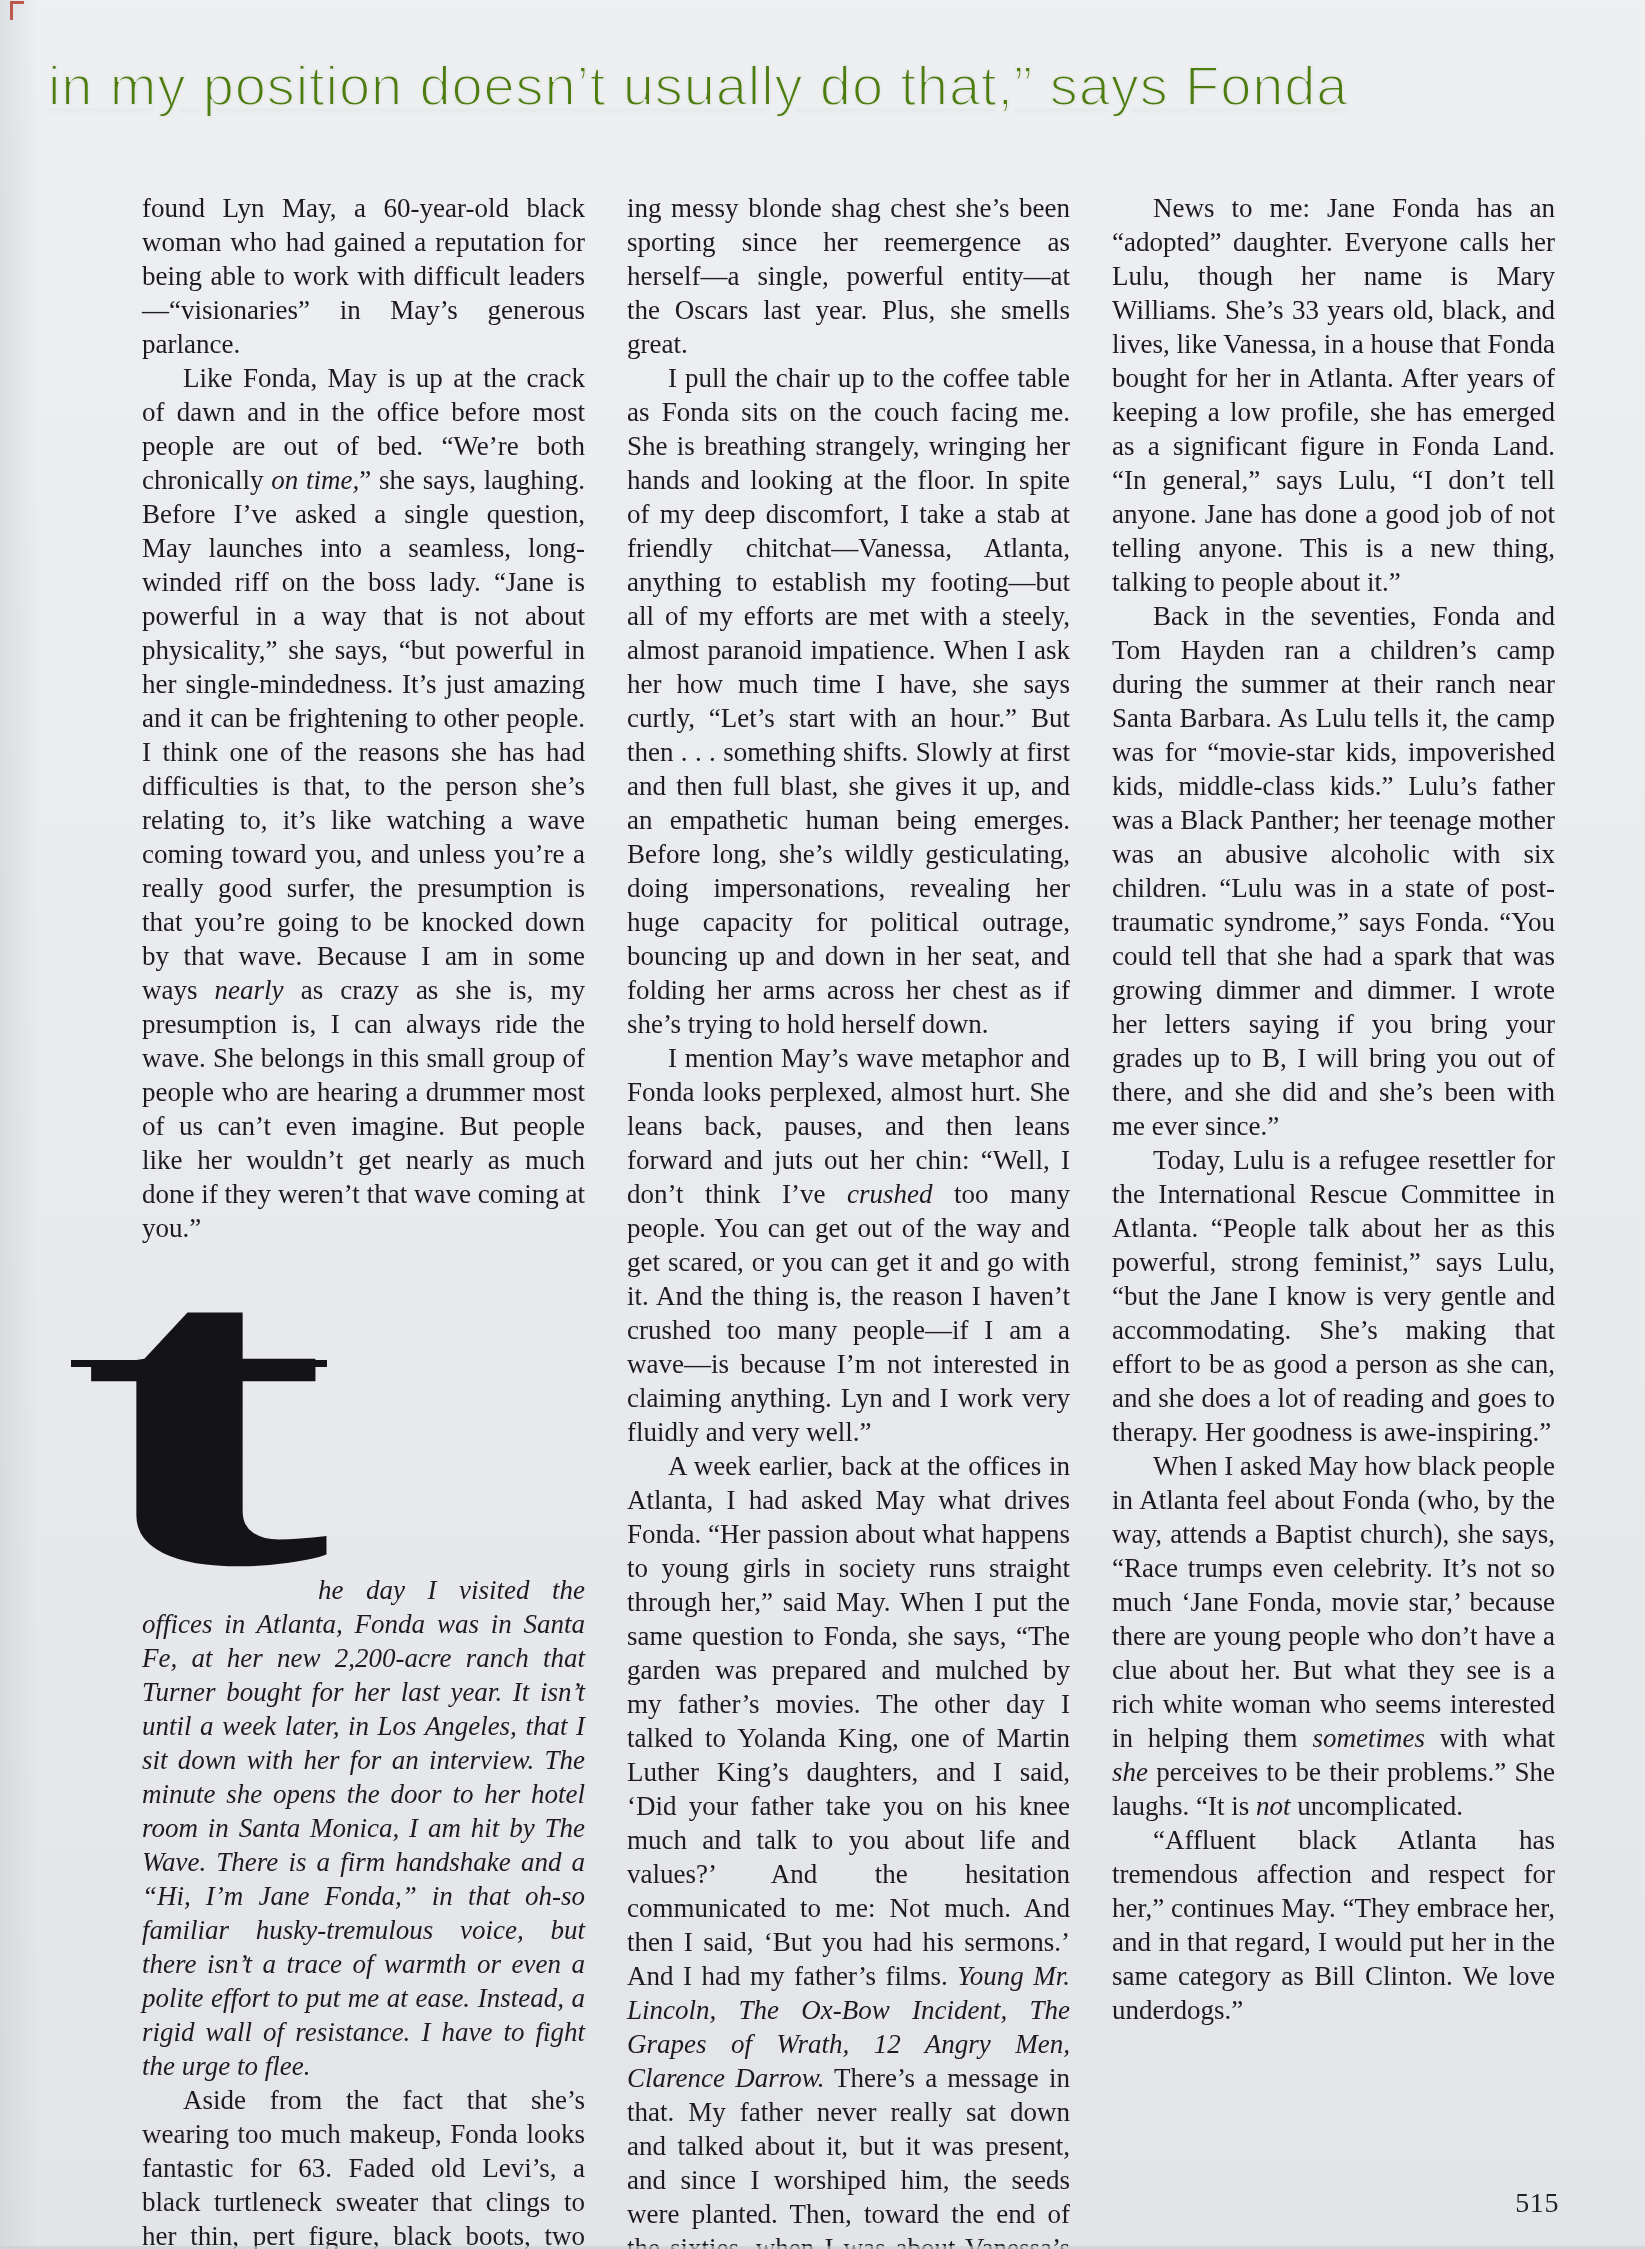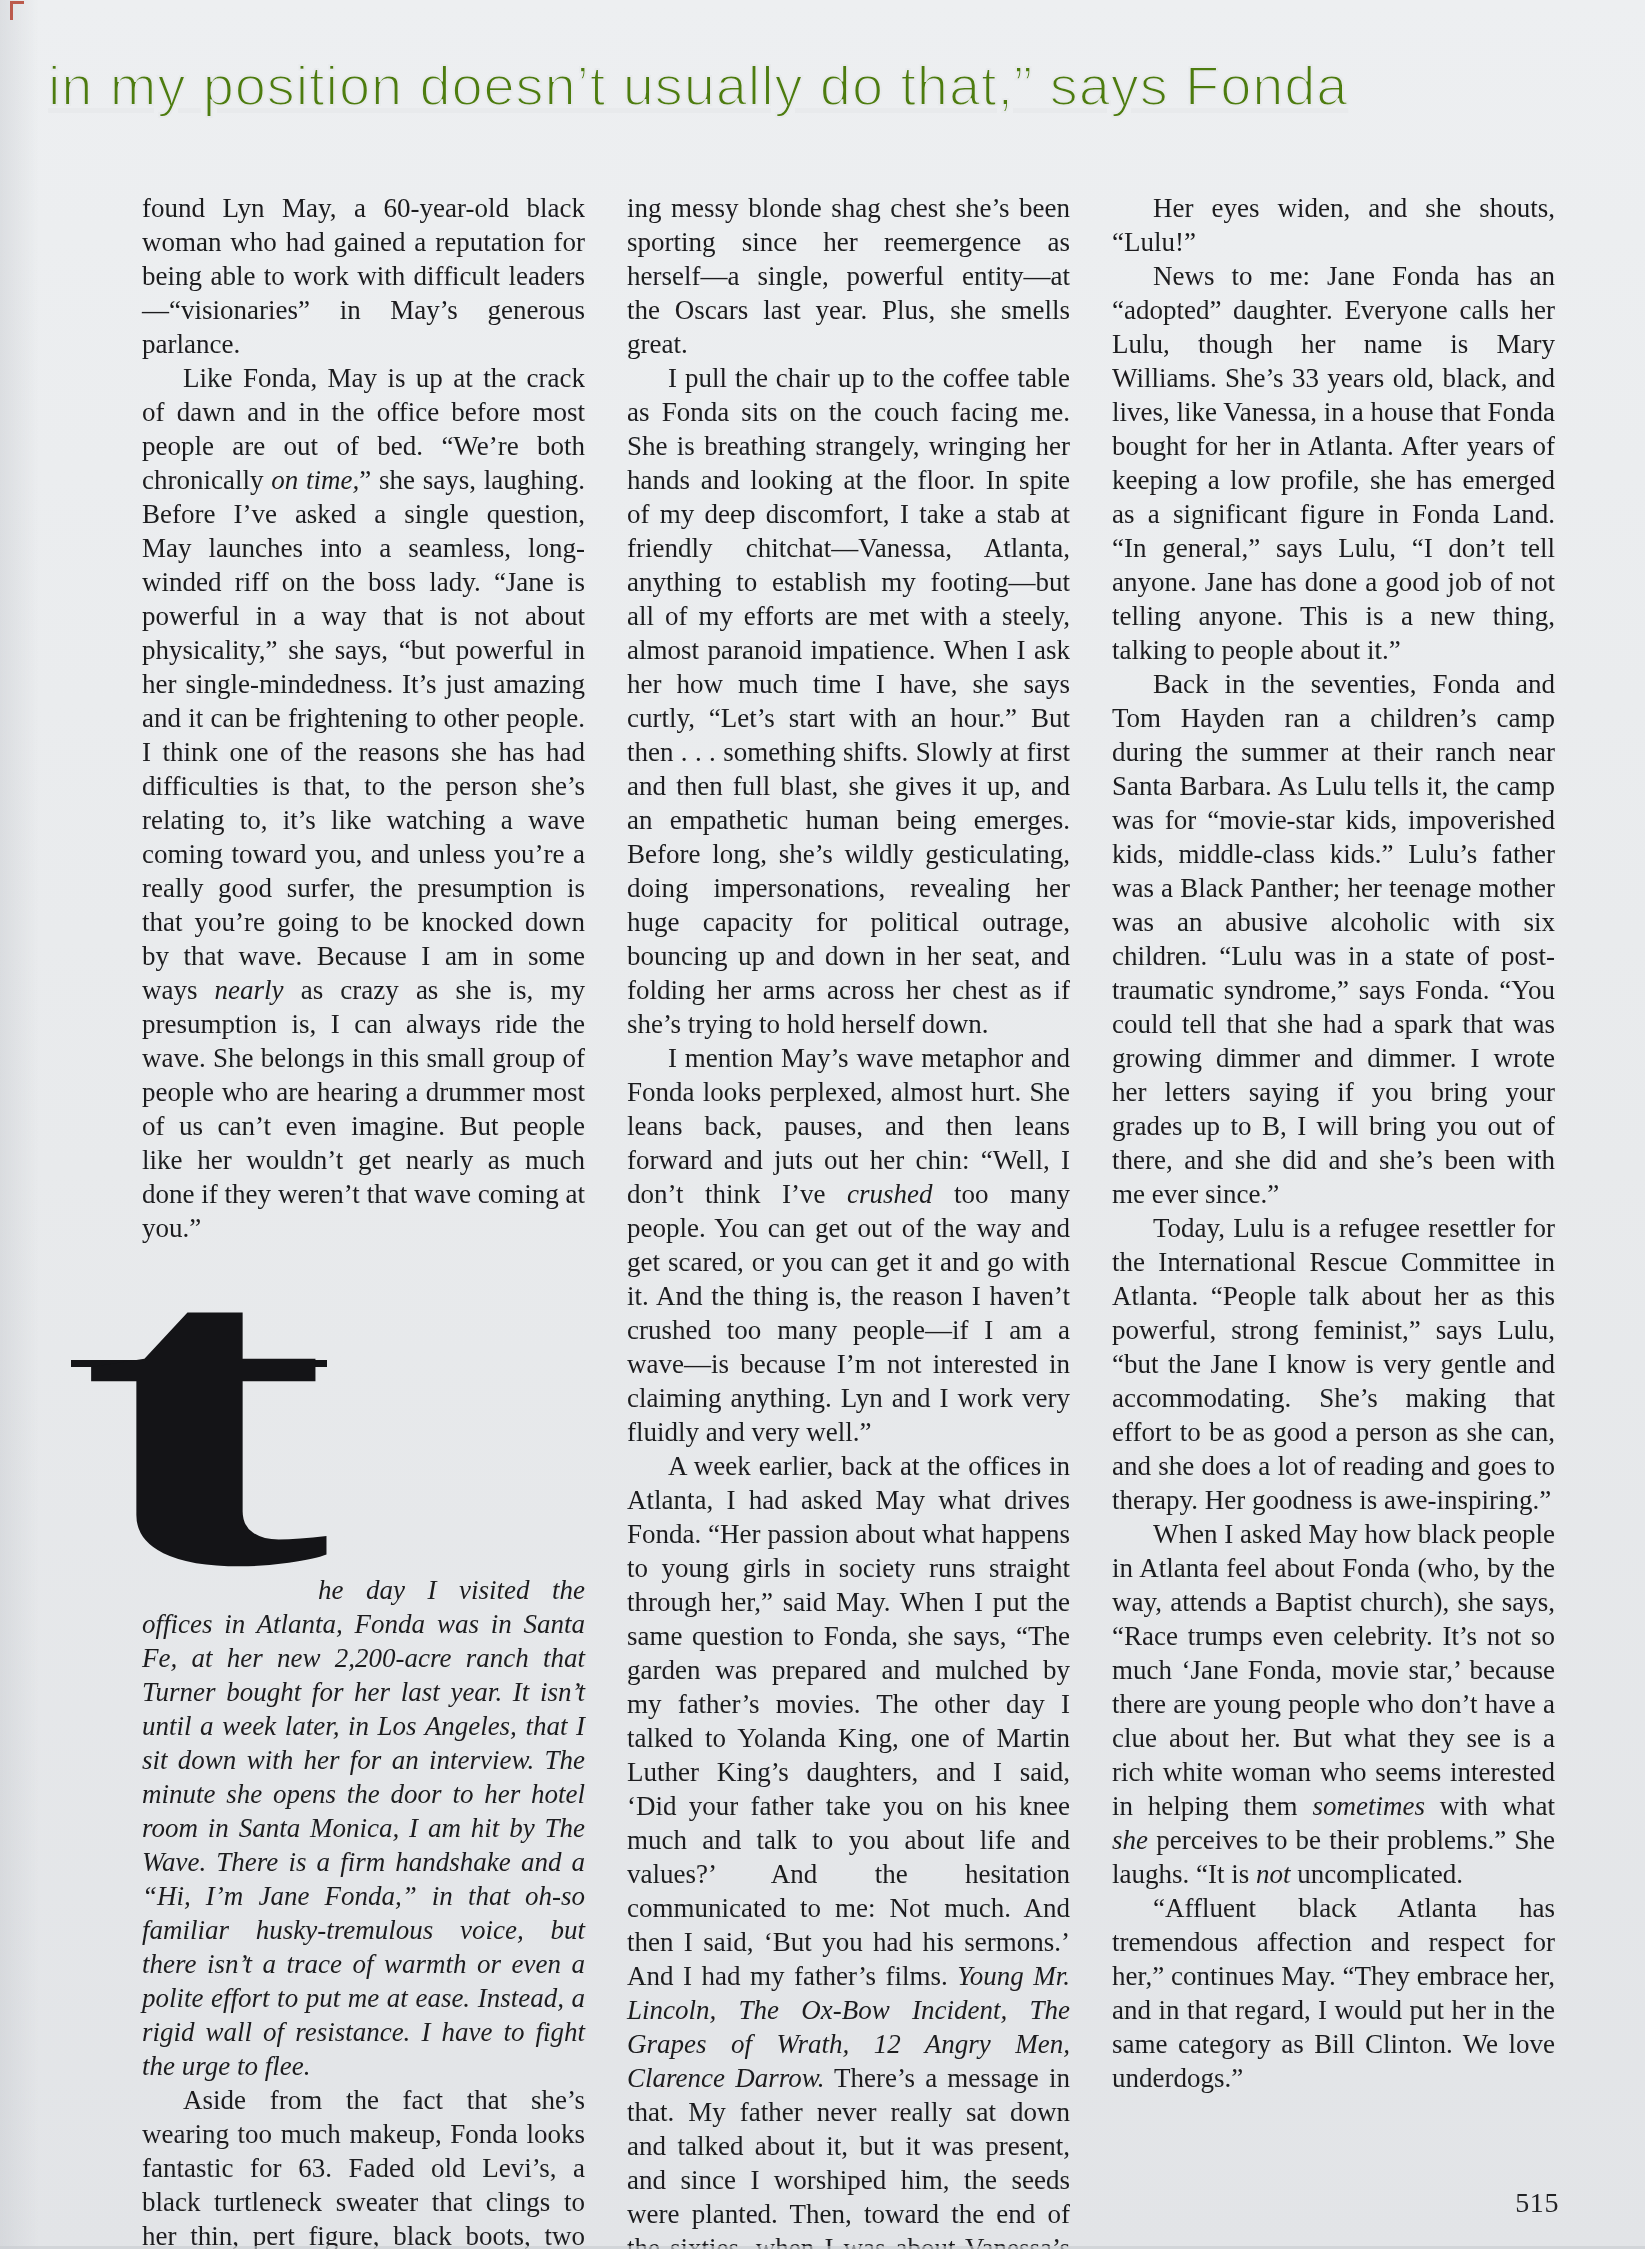--- a/index.html
+++ b/index.html
@@ -74,21 +74,20 @@
   <div class="column">
     <div>
         <p class="para"><span>ing messy blonde shag chest she’s been sporting since her reemergence as herself—a single, powerful entity—at the Oscars last year. Plus, she smells great.</span></p>
         <p class="para indent"><span>I pull the chair up to the coffee table as Fonda sits on the couch facing me. She is breathing strangely, wringing her hands and looking at the floor. In spite of my deep discomfort, I take a stab at friendly chitchat—Vanessa, Atlanta, anything to establish my footing—but all of my efforts are met with a steely, almost paranoid impatience. When I ask her how much time I have, she says curtly, “Let’s start with an hour.” But then . . . something shifts. Slowly at first and then full blast, she gives it up, and an empathetic human being emerges. Before long, she’s wildly gesticulating, doing impersonations, revealing her huge capacity for political outrage, bouncing up and down in her seat, and folding her arms across her chest as if she’s trying to hold herself down.</span></p>
         <p class="para indent"><span>I mention May’s wave metaphor and Fonda looks perplexed, almost hurt. She leans back, pauses, and then leans forward and juts out her chin: “Well, I don’t think I’ve </span><em>crushed</em><span> too many people. You can get out of the way and get scared, or you can get it and go with it. And the thing is, the reason I haven’t crushed too many people—if I am a wave—is because I’m not interested in claiming anything. Lyn and I work very fluidly and very well.”</span></p>
         <p class="para indent"><span>A week earlier, back at the offices in Atlanta, I had asked May what drives Fonda. “Her passion about what happens to young girls in society runs straight through her,” said May. When I put the same question to Fonda, she says, “The garden was prepared and mulched by my father’s movies. The other day I talked to Yolanda King, one of Martin Luther King’s daughters, and I said, ‘Did your father take you on his knee much and talk to you about life and values?’ And the hesitation communicated to me: Not much. And then I said, ‘But you had his sermons.’ And I had my father’s films. </span><em>Young Mr. Lincoln, The Ox-Bow Incident, The Grapes of Wrath, 12 Angry Men, Clarence Darrow.</em><span> There’s a message in that. My father never really sat down and talked about it, but it was present, and since I worshiped him, the seeds were planted. Then, toward the end of the sixties, when I was about Vanessa’s age, I went through a personal, profound transformation. I saw that when people united around an ideal that is right and noble and speaks to justice and democracy, it could change the world.</span></p>
       </div>
   </div>
   <div class="column">
     <div>
-        <p class="para indent"><span>Her eyes widen, and she shouts, “Lulu!”</span></p>
         <p class="para indent"><span>News to me: Jane Fonda has an “adopted” daughter. Everyone calls her Lulu, though her name is Mary Williams. She’s 33 years old, black, and lives, like Vanessa, in a house that Fonda bought for her in Atlanta. After years of keeping a low profile, she has emerged as a significant figure in Fonda Land. “In general,” says Lulu, “I don’t tell anyone. Jane has done a good job of not telling anyone. This is a new thing, talking to people about it.”</span></p>
         <p class="para indent"><span>Back in the seventies, Fonda and Tom Hayden ran a children’s camp during the summer at their ranch near Santa Barbara. As Lulu tells it, the camp was for “movie-star kids, impoverished kids, middle-class kids.” Lulu’s father was a Black Panther; her teenage mother was an abusive alcoholic with six children. “Lulu was in a state of post-traumatic syndrome,” says Fonda. “You could tell that she had a spark that was growing dimmer and dimmer. I wrote her letters saying if you bring your grades up to B, I will bring you out of there, and she did and she’s been with me ever since.”</span></p>
         <p class="para indent"><span>Today, Lulu is a refugee resettler for the International Rescue Committee in Atlanta. “People talk about her as this powerful, strong feminist,” says Lulu, “but the Jane I know is very gentle and accommodating. She’s making that effort to be as good a person as she can, and she does a lot of reading and goes to therapy. Her goodness is awe-inspiring.”</span></p>
         <p class="para indent"><span>When I asked May how black people in Atlanta feel about Fonda (who, by the way,  attends a Baptist church), she says, “Race trumps even celebrity. It’s not so much ‘Jane Fonda, movie star,’ because there are young people who don’t have a clue about her. But what they see is a rich white woman who seems interested in helping them </span><em>sometimes</em><span> with what </span><em>she</em><span> perceives to be their problems.” She laughs. “It is </span><em>not</em><span> uncomplicated.</span></p>
         <p class="para indent"><span>“Affluent black Atlanta has tremendous affection and respect for her,” continues May. “They embrace her, and in that regard, I would put her in the same category as Bill Clinton. We love underdogs.”</span></p>
       </div>
   </div>
 </div>
 
 <div class="pagenum">515</div>

